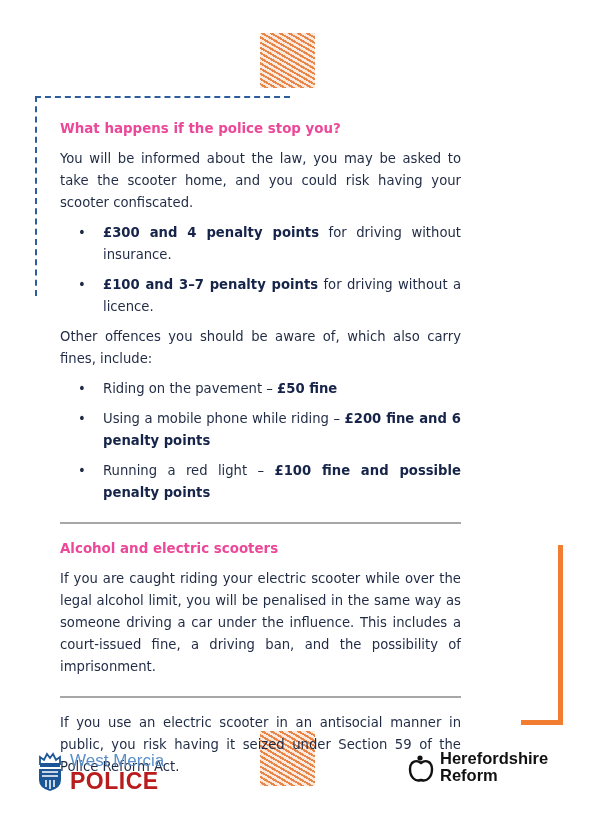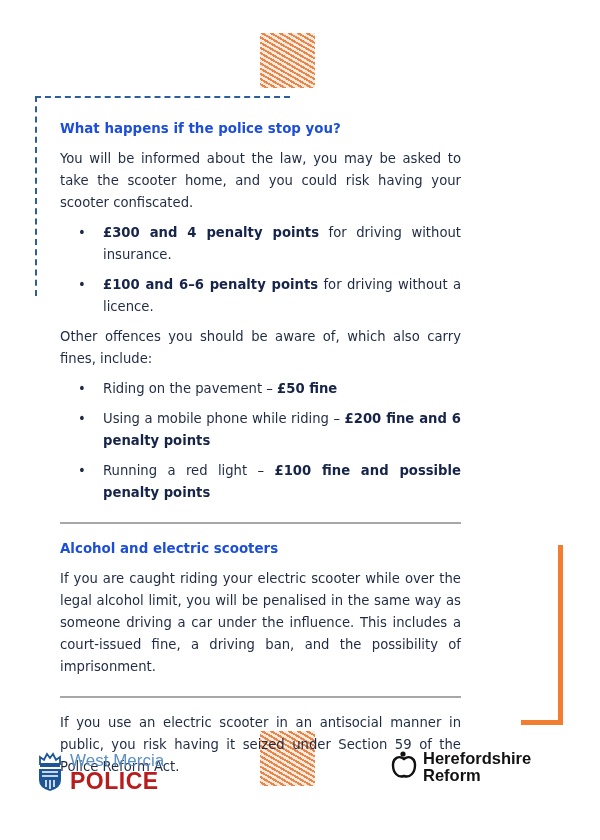--- a/index.html
+++ b/index.html
@@ -6,50 +6,50 @@
   body { width: 600px; height: 840px; position: relative; overflow: hidden; font-family: "DejaVu Sans", sans-serif; color: #1f2a44; }
   .hatch { position: absolute; width: 55px; height: 55px;
     background: repeating-linear-gradient(30deg, #fbeadd 0px, #fbeadd 2.5px, #e8864a 2.5px, #e8864a 4.5px); }
   #hatch-top { left: 260px; top: 33px; }
   #hatch-bottom { left: 260px; top: 731px; }
   .dash-top { position: absolute; left: 35px; top: 96px; width: 255px; border-top: 2px dashed #2e5d9c; }
   .dash-left { position: absolute; left: 35px; top: 96px; height: 200px; border-left: 2px dashed #2e5d9c; }
   .orange-v { position: absolute; left: 558px; top: 545px; width: 5px; height: 180px; background: #f27d30; }
   .orange-h { position: absolute; left: 521px; top: 720px; width: 42px; height: 5px; background: #f27d30; }
   .content { position: absolute; left: 60px; top: 118px; width: 401px; font-size: 13.2px; line-height: 22px; color: #1f2a44; }
-  h2 { font-size: 13.4px; font-weight: bold; margin: 0 0 8px 0; color: #1d4ed8; }
+  h2 { font-size: 13.4px; font-weight: bold; margin: 0 0 8px 0; color: #ec4899; }
   p { margin: 0 0 8px 0; text-align: justify; }
   ul { margin: 0 0 8px 0; padding: 0; list-style: none; }
   li { position: relative; padding-left: 43px; margin-bottom: 8px; text-align: justify; }
   li .bullet { position: absolute; left: 18px; top: 0; }
   b { color: #16244a; }
   hr.sep { border: none; border-top: 2px solid #a7a7a7; margin: 18px 0 14px 0; }
   .logo-police { position: absolute; left: 36px; top: 752px; display: flex; align-items: flex-start; }
   .police-text { margin-left: 6px; line-height: 1; }
   .police-top { font-family: "Liberation Sans", sans-serif; font-size: 17px; color: #5b8fc7; display:block; }
   .police-bottom { font-family: "Liberation Sans", sans-serif; font-size: 23px; font-weight: bold; color: #b91c1c; display:block; letter-spacing: 0.5px; margin-top: 1px; }
-  .logo-council { position: absolute; left: 391px; top: 750px; display: flex; align-items: flex-start; }
+  .logo-council { position: absolute; left: 408px; top: 750px; display: flex; align-items: flex-end; }
   .council-text { margin-left: 6px; font-family: "Liberation Sans", sans-serif; font-weight: bold; font-size: 16.5px; line-height: 17px; color: #111; }
 </style>
 </head>
 <body>
 
 <div class="hatch" id="hatch-top"></div>
 <div class="dash-top"></div>
 <div class="dash-left"></div>
 <div class="orange-v"></div>
 <div class="orange-h"></div>
 <div class="hatch" id="hatch-bottom"></div>
 
 <div class="content">
   <h2>What happens if the police stop you?</h2>
   <p>You will be informed about the law, you may be asked to take the scooter home, and you could risk having your scooter confiscated.</p>
   <ul>
     <li><span class="bullet">•</span><b>£300 and 4 penalty points</b><span> for driving without insurance.</span></li>
-    <li><span class="bullet">•</span><b>£100 and 6–6 penalty points</b><span> for driving without a licence.</span></li>
+    <li><span class="bullet">•</span><b>£100 and 3–7 penalty points</b><span> for driving without a licence.</span></li>
   </ul>
   <p>Other offences you should be aware of, which also carry fines, include:</p>
   <ul>
     <li><span class="bullet">•</span><span>Riding on the pavement – </span><b>£50 fine</b></li>
     <li><span class="bullet">•</span><span>Using a mobile phone while riding – </span><b>£200 fine and 6 penalty points</b></li>
     <li><span class="bullet">•</span><span>Running a red light – </span><b>£100 fine and possible penalty points</b></li>
   </ul>
 
   <hr class="sep">
 

